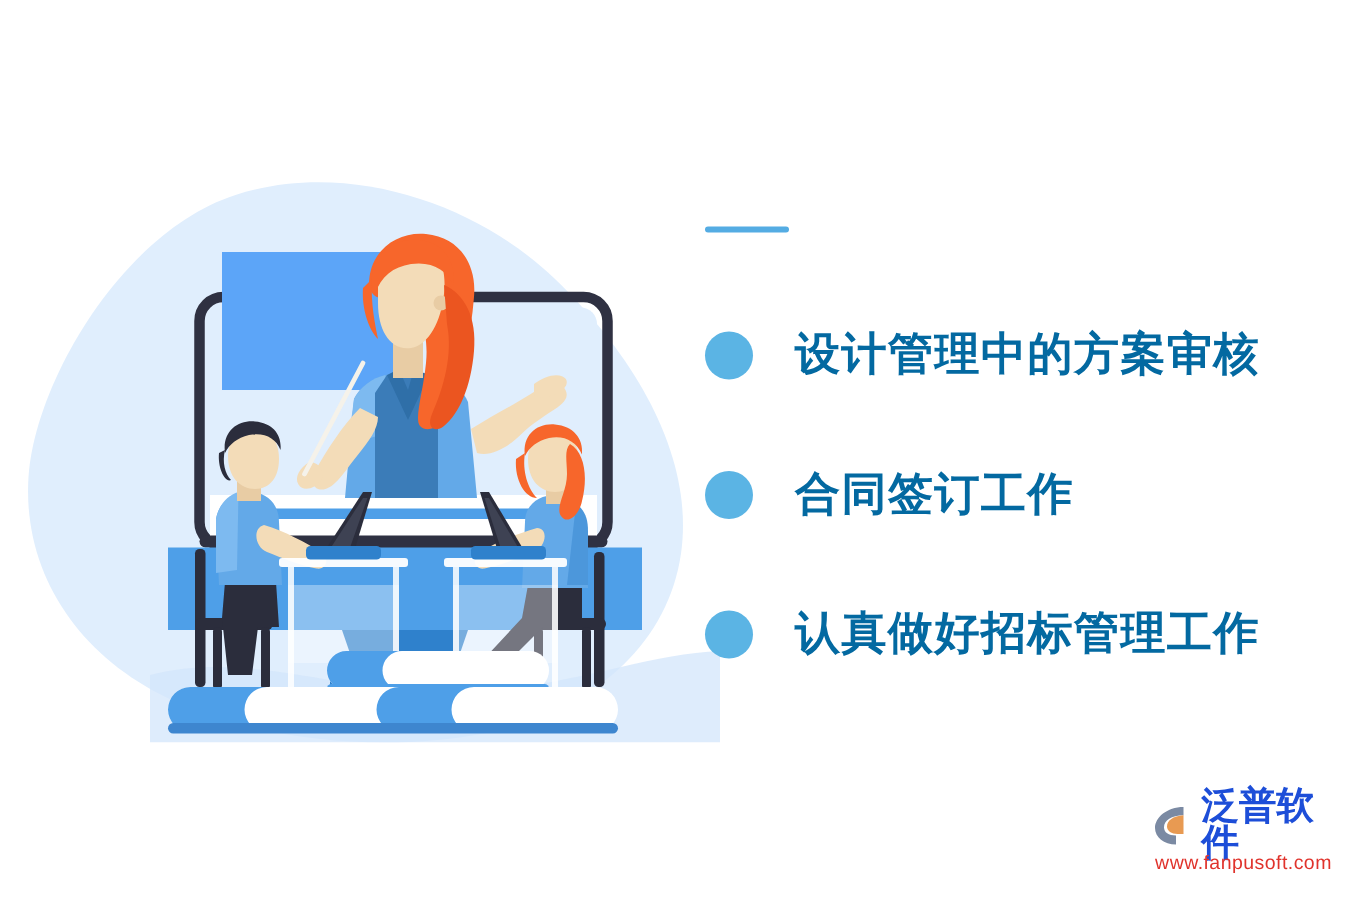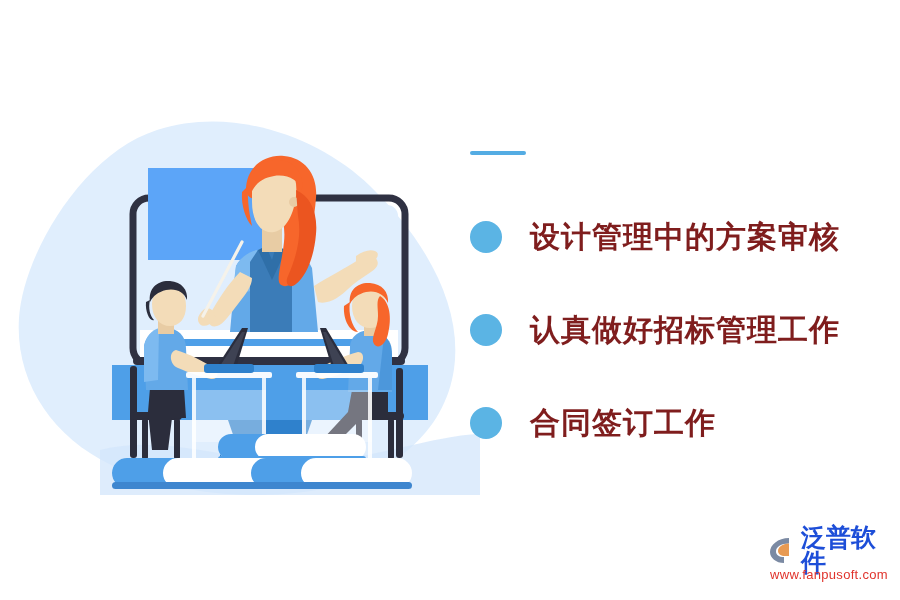--- a/index.html
+++ b/index.html
@@ -71,21 +71,21 @@
     width: 32px;
     height: 32px;
     border-radius: 50%;
     background: #5BB4E4;
     flex: 0 0 32px;
   }
   .bullet-text {
     margin-left: 28px;
     font-size: 30px;
     font-weight: bold;
-    color: #7f1d1d;
+    color: #0369a1;
     letter-spacing: 1px;
     white-space: nowrap;
     line-height: 1;
   }
 
   
   .watermark {
     position: absolute;
     left: 768px;
     top: 533px;
@@ -311,26 +311,26 @@
 
     <ul class="bullet-list">
 
       <li class="bullet-row">
         <span class="bullet-dot"></span>
         <span class="bullet-text">设计管理中的方案审核</span>
       </li>
 
       <li class="bullet-row">
         <span class="bullet-dot"></span>
-        <span class="bullet-text">认真做好招标管理工作</span>
+        <span class="bullet-text">合同签订工作</span>
       </li>
 
       <li class="bullet-row">
         <span class="bullet-dot"></span>
-        <span class="bullet-text">合同签订工作</span>
+        <span class="bullet-text">认真做好招标管理工作</span>
       </li>
 
     </ul>
   </div>
 
   <div class="watermark">
     <div class="wm-row">
       <svg class="wm-mark" viewBox="0 0 30 30">
         <path d="M21 3 C10 3 2 10 2 17 C2 23 8 28 16 28 L16 22
                  C11 22 8 20 8 16.5 C8 12 13 8.5 21 8.5 Z" fill="#7B8AA3"></path>

